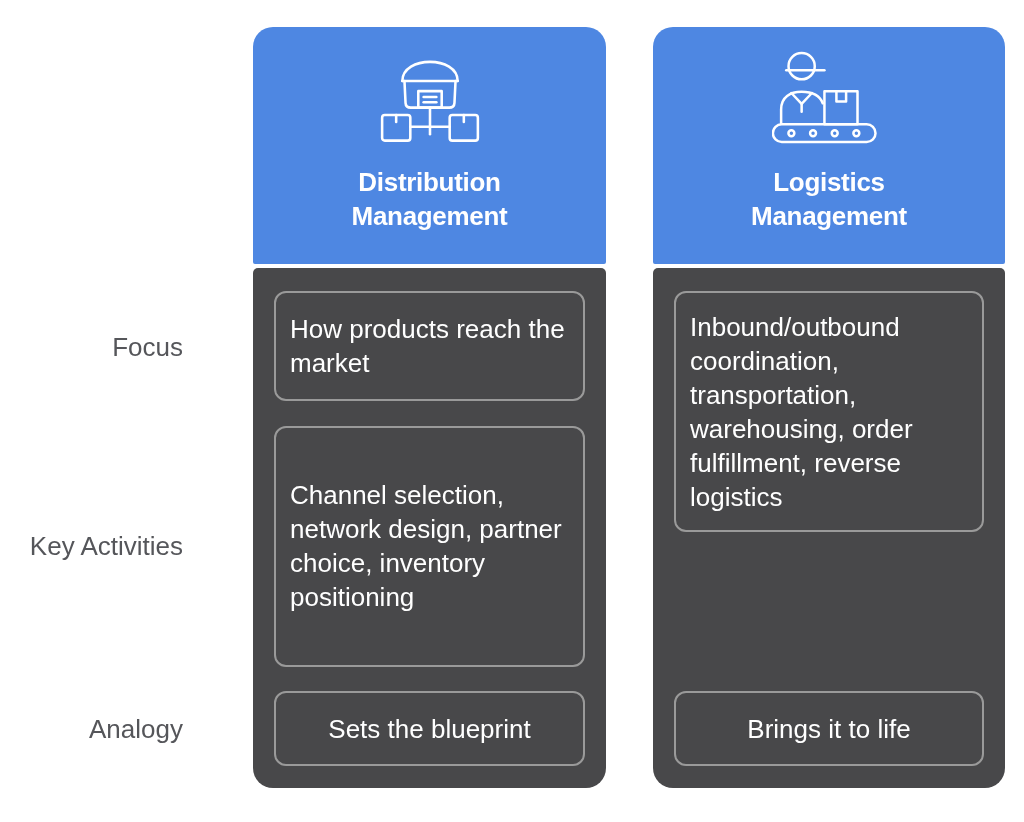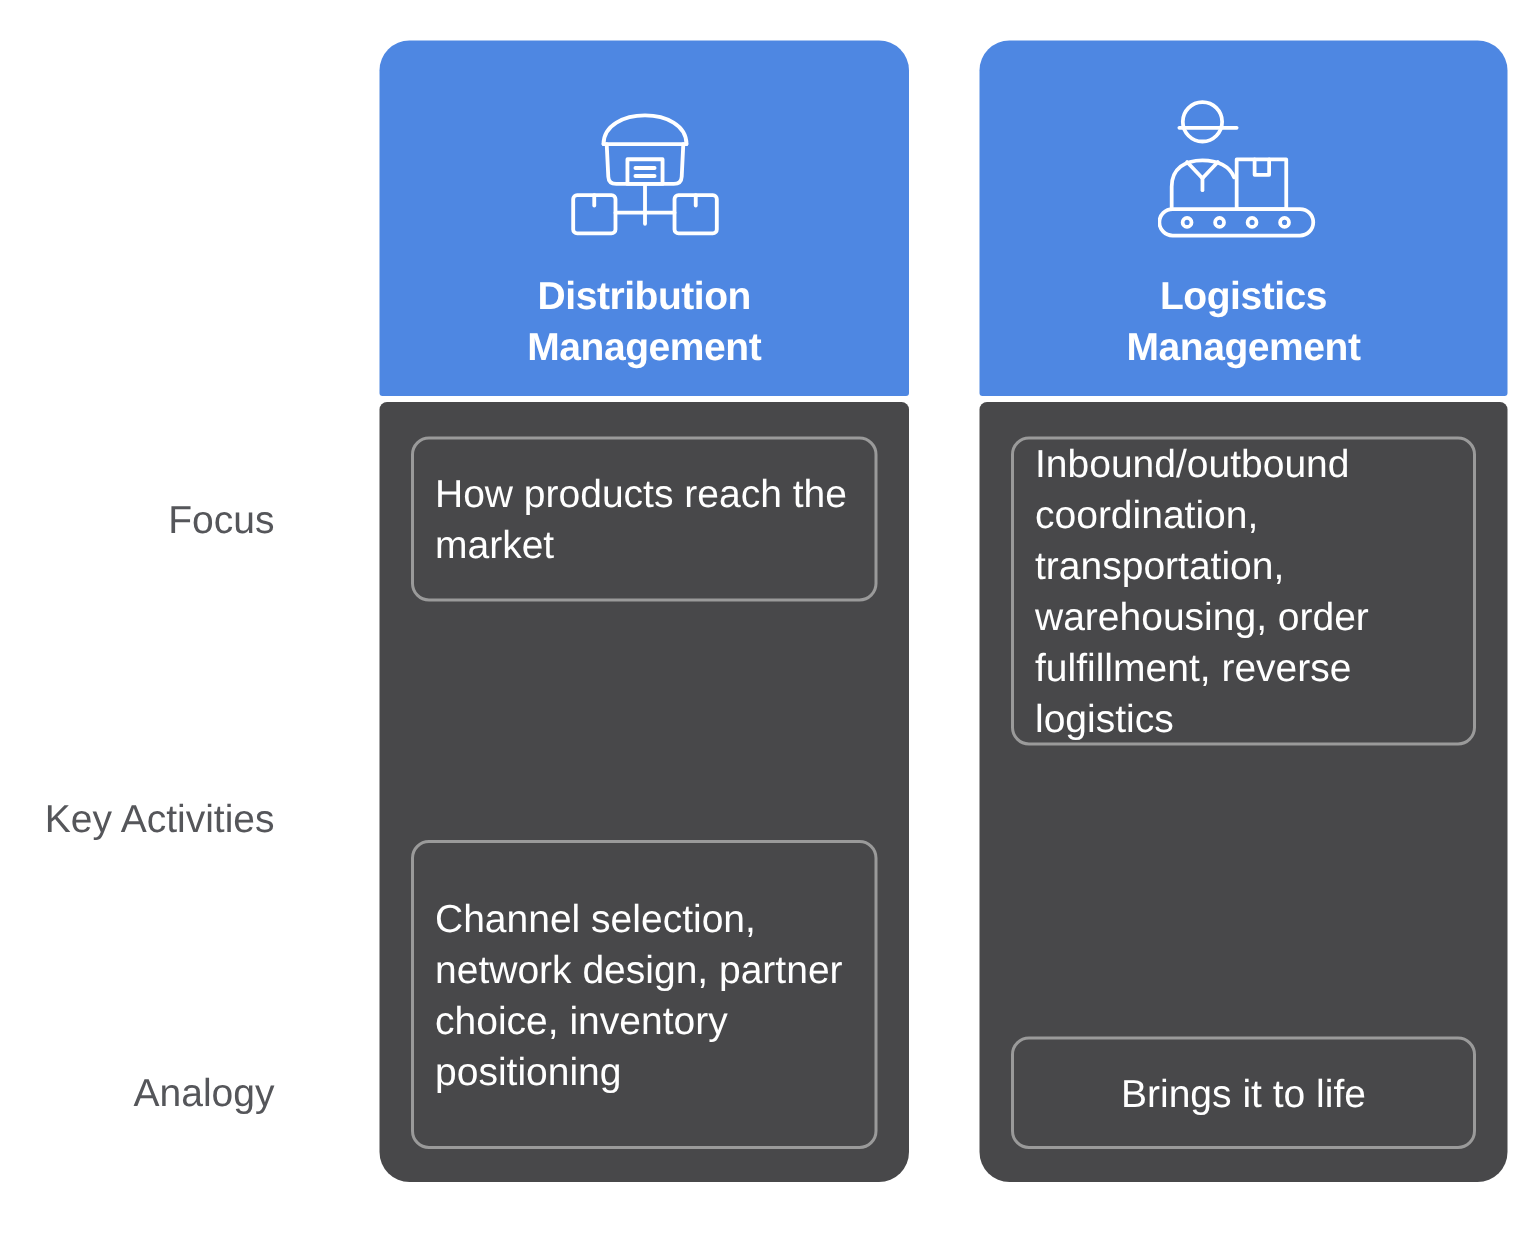--- a/index.html
+++ b/index.html
@@ -43,21 +43,21 @@
   #card-0 { left: 253px; width: 353px; }
   #card-1 { left: 653px; width: 352px; }
 
   .card-header {
     height: 237px;
     background: var(--blue, #4e87e2);
     border-radius: 20px 20px 2px 2px;
     display: flex;
     flex-direction: column;
     align-items: center;
-    padding-top: 33px;
+    padding-top: 18px;
     box-sizing: border-box;
   }
   .icon-wrap {
     height: 104px;
     display: flex;
     align-items: center;
     justify-content: center;
   }
   .icon-wrap svg { display: block; }
   .card-title {
@@ -89,21 +89,21 @@
     align-items: center;
     justify-content: center;
     text-align: left;
     color: var(--celltext, #ffffff);
     font-size: 26px;
     line-height: 34px;
     padding: 4px 14px;
     box-sizing: border-box;
   }
   .cell-focus   { height: 110px; }
-  .cell-key     { height: 206px; }
+  .cell-key     { height: 241px; }
   .cell-analogy { height: 75px;  }
 </style>
 </head>
 <body>
 
 <div class="stage">
 
   <div class="row-label" id="label-focus">Focus</div>
   <div class="row-label" id="label-key">Key Activities</div>
   <div class="row-label" id="label-analogy">Analogy</div>
@@ -124,20 +124,21 @@
           <path d="M15.2 60 V66.5"></path>
           <rect x="65.5" y="60" width="26.5" height="24" rx="2.5"></rect>
           <path d="M78.8 60 V66.5"></path>
         </svg>
       </div>
       <div class="card-title">Distribution Management</div>
     </div>
     <div class="card-body">
       <div class="cell cell-focus">How products reach the market</div>
       <div class="cell cell-key">Channel selection, network design, partner choice, inventory positioning</div>
+      <div class="cell cell-analogy">Sets the blueprint</div>
     </div>
   </div>
 
   <div class="card" id="card-1">
     <div class="card-header">
       <div class="icon-wrap">
         <svg width="114" height="94" viewBox="0 0 100 82" fill="none" stroke="#ffffff" stroke-width="2.2" stroke-linecap="round" stroke-linejoin="round">
           <circle cx="26" cy="14" r="11.5"></circle>
           <path d="M12.5 17.5 H46"></path>
           <path d="M8 64 V52 C8 41 16 36.5 26 36.5 C35 36.5 42 40 44.5 46.5"></path>

